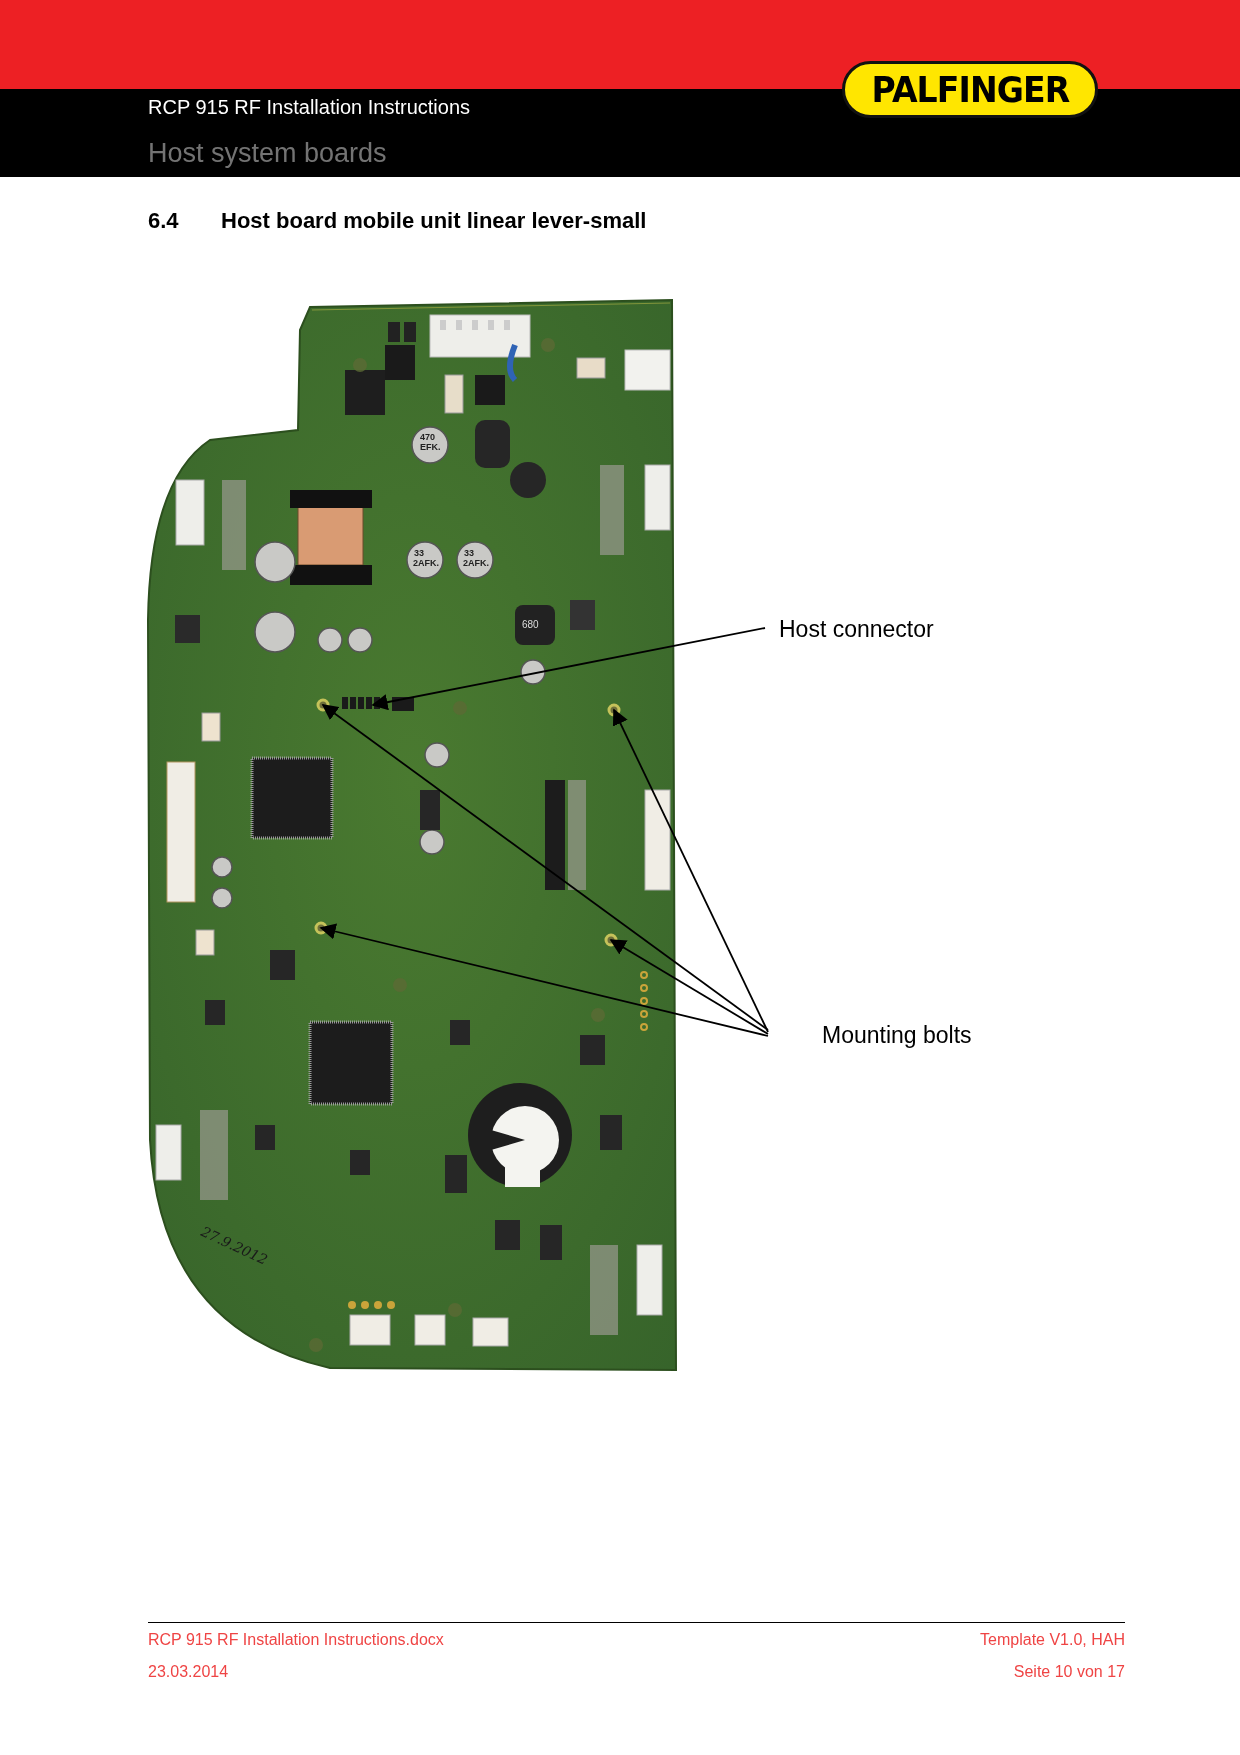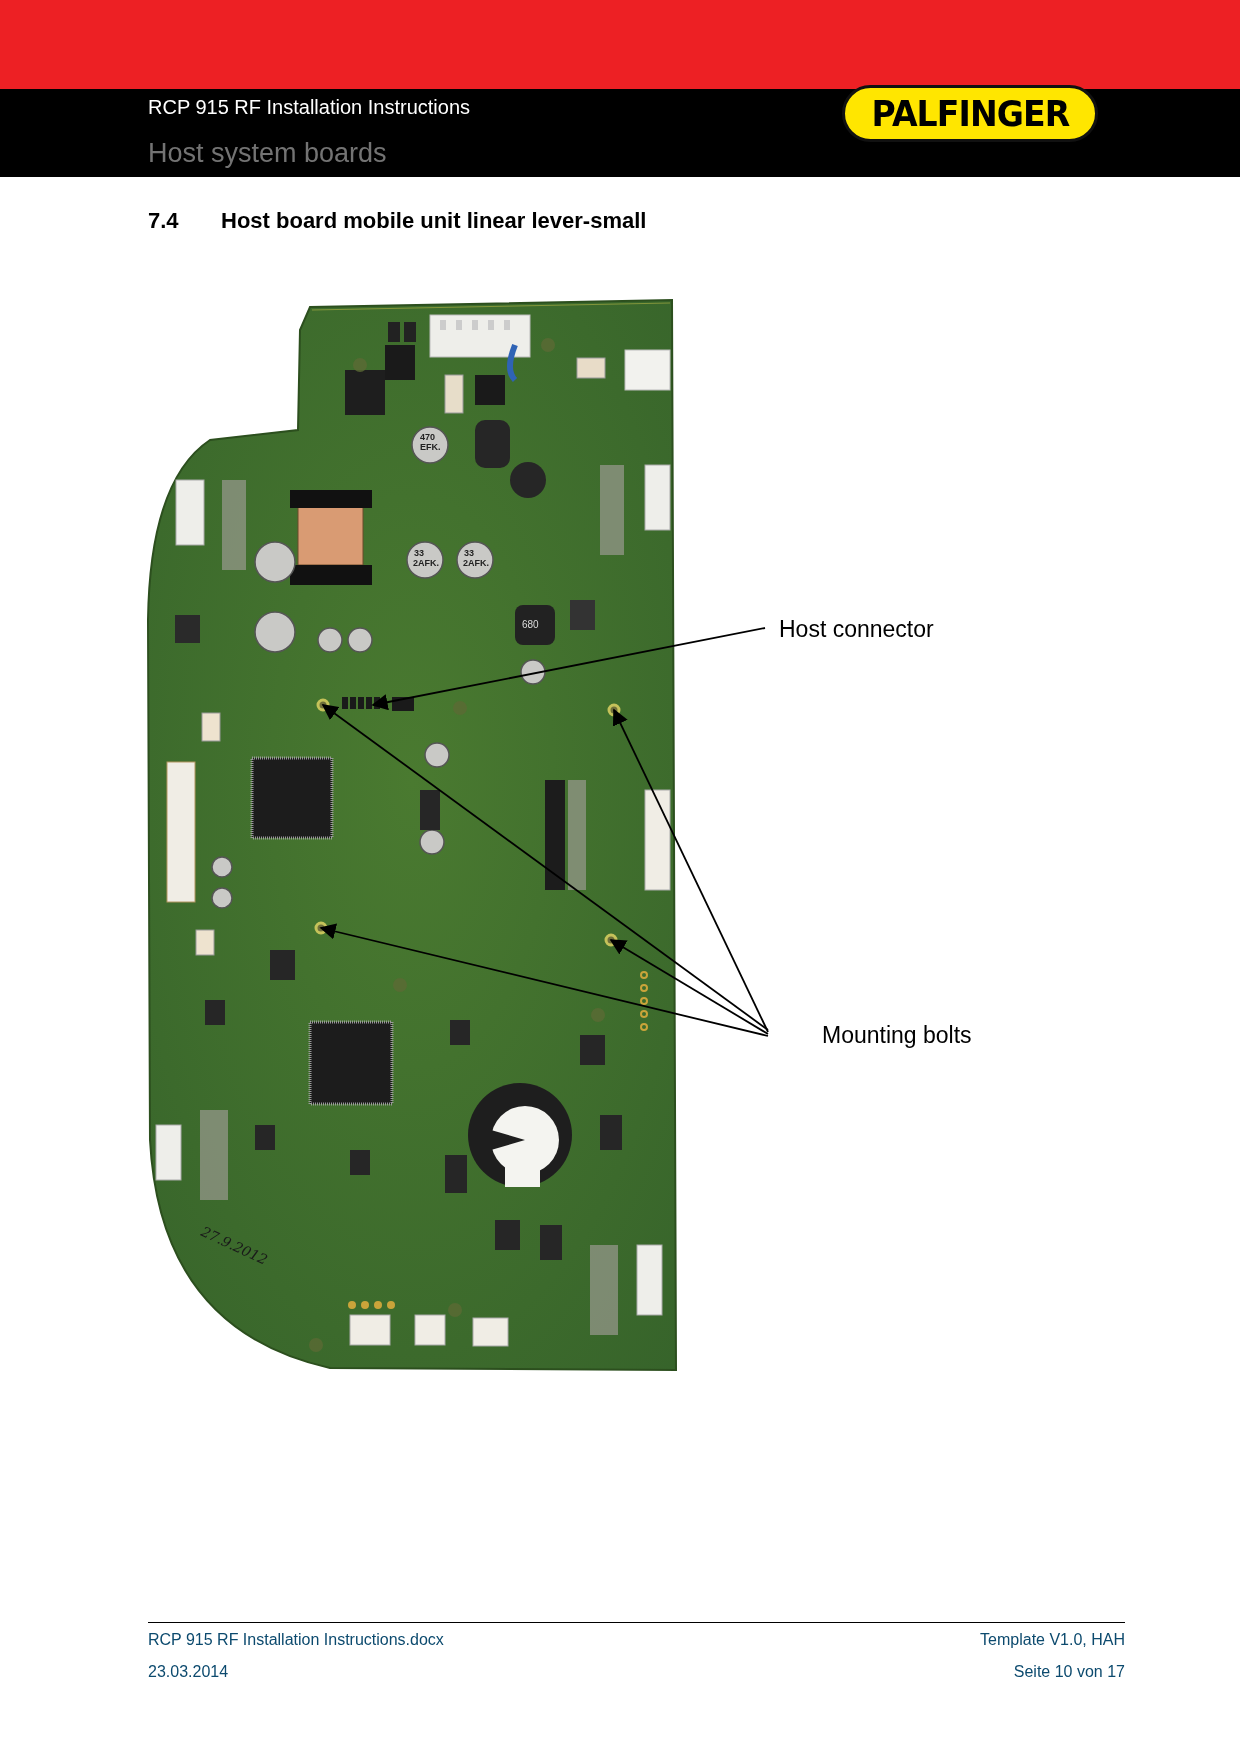--- a/index.html
+++ b/index.html
@@ -1,42 +1,42 @@
 <!DOCTYPE html>
 <html><head>
 <meta charset="utf-8">
 <style>
   html, body { margin:0; padding:0; background:#ffffff; }
   body { width:1240px; height:1755px; position:relative; overflow:hidden; font-family:"Liberation Sans", sans-serif; }
   .hdr-red { position:absolute; left:0; top:0; width:1240px; height:89px; background:#ed2024; }
   .hdr-black { position:absolute; left:0; top:89px; width:1240px; height:88px; background:#000000; }
   .hdr-title { position:absolute; left:148px; top:90px; color:#ffffff; font-size:20px; line-height:34px; white-space:nowrap; }
   .hdr-sub { position:absolute; left:148px; top:136px; color:#737373; font-size:27px; line-height:34px; white-space:nowrap; }
-  .logo { position:absolute; left:842px; top:61px; width:256px; height:57px; border-radius:29px; background:#ffe600; border:3px solid #111; box-sizing:border-box; display:flex; align-items:center; justify-content:center;margin-top:24px; }
+  .logo { position:absolute; left:842px; top:61px; width:256px; height:57px; border-radius:29px; background:#ffe600; border:3px solid #111; box-sizing:border-box; display:flex; align-items:center; justify-content:center; }
   .logo span { font-family:"DejaVu Sans", sans-serif; font-weight:bold; font-size:36px; color:#000; letter-spacing:-1px; transform:scaleX(0.92); }
   .section { position:absolute; left:148px; top:208px; font-size:22px; font-weight:bold; color:#000; white-space:nowrap; }
   .section .num { display:inline-block; width:73px; }
   .figure { position:absolute; left:0; top:0; width:1240px; height:1400px; }
   .callout { position:absolute; font-size:23px; font-weight:normal; color:#000; white-space:nowrap; }
   .footer-line { position:absolute; left:148px; top:1622px; width:977px; height:1px; background:#000; }
-  .foot { position:absolute; font-size:16px; color:#0c4a6e; white-space:nowrap; }
+  .foot { position:absolute; font-size:16px; color:#ef4444; white-space:nowrap; }
 </style>
 </head>
 <body>
 
 <div class="hdr-red"></div>
 <div class="hdr-black"></div>
 <div class="hdr-title">RCP 915 RF Installation Instructions</div>
 <div class="hdr-sub">Host system boards</div>
 <div class="logo">
     <span>PALFINGER</span>
   </div>
 
 <div class="section">
-  <span class="num">7.4</span><span>Host board mobile unit linear lever-small</span>
+  <span class="num">6.4</span><span>Host board mobile unit linear lever-small</span>
 </div>
 
 <svg class="figure" viewBox="0 0 1240 1400" xmlns="http://www.w3.org/2000/svg">
   <defs>
     <marker id="ah" viewBox="0 0 10 10" refX="9" refY="5" markerWidth="9" markerHeight="9" orient="auto-start-reverse">
       <path d="M0,0 L10,5 L0,10 z" fill="#000"></path>
     </marker>
     <radialGradient id="pcbg" cx="0.5" cy="0.45" r="0.8">
       <stop offset="0" stop-color="#4a7a30"></stop>
       <stop offset="1" stop-color="#35622a"></stop>

